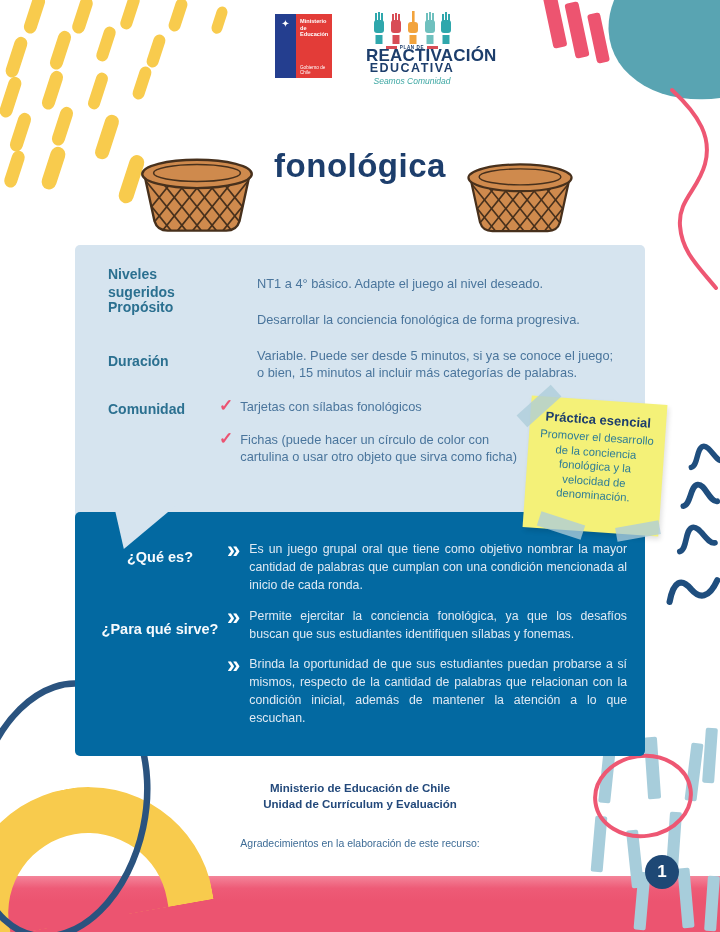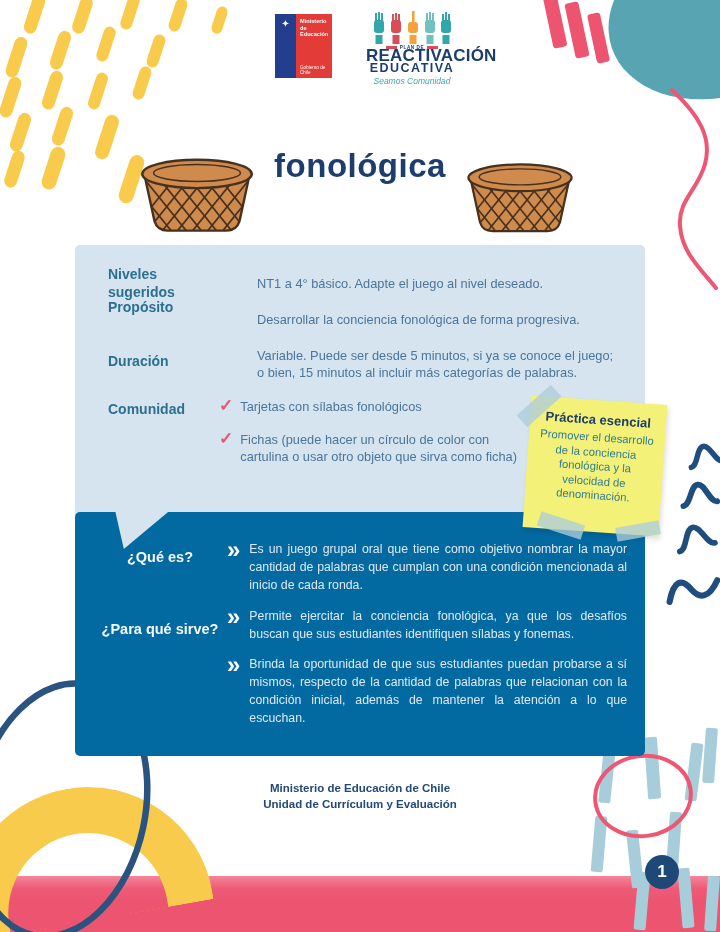--- a/index.html
+++ b/index.html
@@ -306,18 +306,19 @@
     <div class="bullet" style="top:143px;">
       <span class="chev">»</span>
       <span class="bullet-text">Brinda la oportunidad de que sus estudiantes puedan probarse a sí mismos, respecto de la cantidad de palabras que relacionan con la condición inicial, además de mantener la atención a lo que escuchan.</span>
     </div>
   </div>
 
   <div class="abs footer">
     <div class="org">Ministerio de Educación de Chile</div>
     <div class="org">Unidad de Currículum y Evaluación</div>
     <div class="credits">
+      <div>Agradecimientos en la elaboración de este recurso:</div>
     </div>
   </div>
 
   <div class="abs page-num">1</div>
 
 </div>
 
 </body></html>

